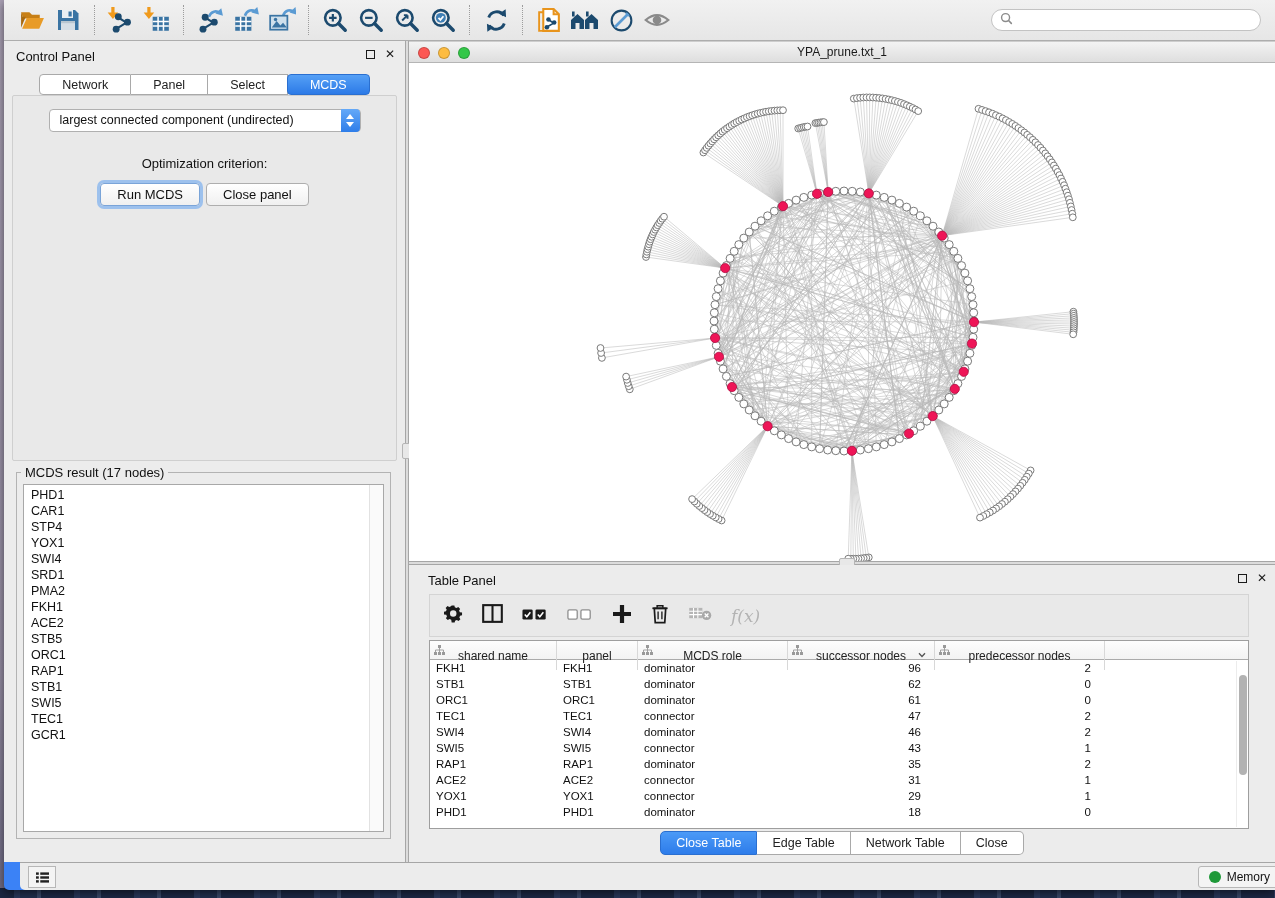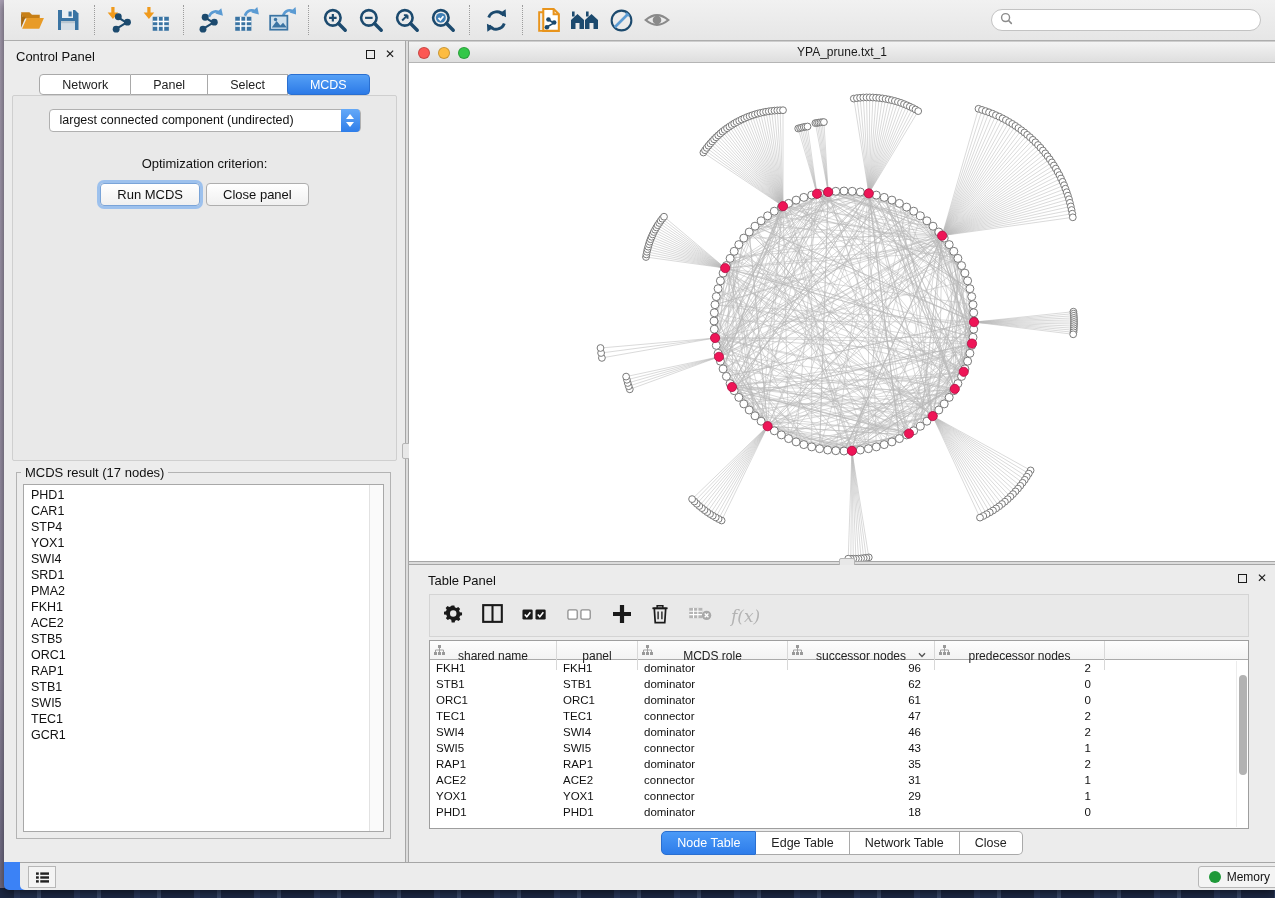--- a/index.html
+++ b/index.html
@@ -1591,21 +1591,21 @@
             <div class="tcell num">18</div>
             <div class="tcell num">0</div>
             <div class="tcell"></div>
           </div>
         </div>
       <div id="t-scroll">
         <div id="t-thumb"></div>
       </div>
     </div>
     <div id="tp-tabs">
-      <span class="tp-tab active">Node Table</span>
+      <span class="tp-tab active">Close Table</span>
       <span class="tp-tab">Edge Table</span>
       <span class="tp-tab">Network Table</span>
       <span class="tp-tab">Close</span>
     </div>
   </div>
 
   <div id="status-bar">
     <div id="status-left-btn">
       <svg width="15" height="13" viewBox="0 0 16 14">
           <g fill="#222">

